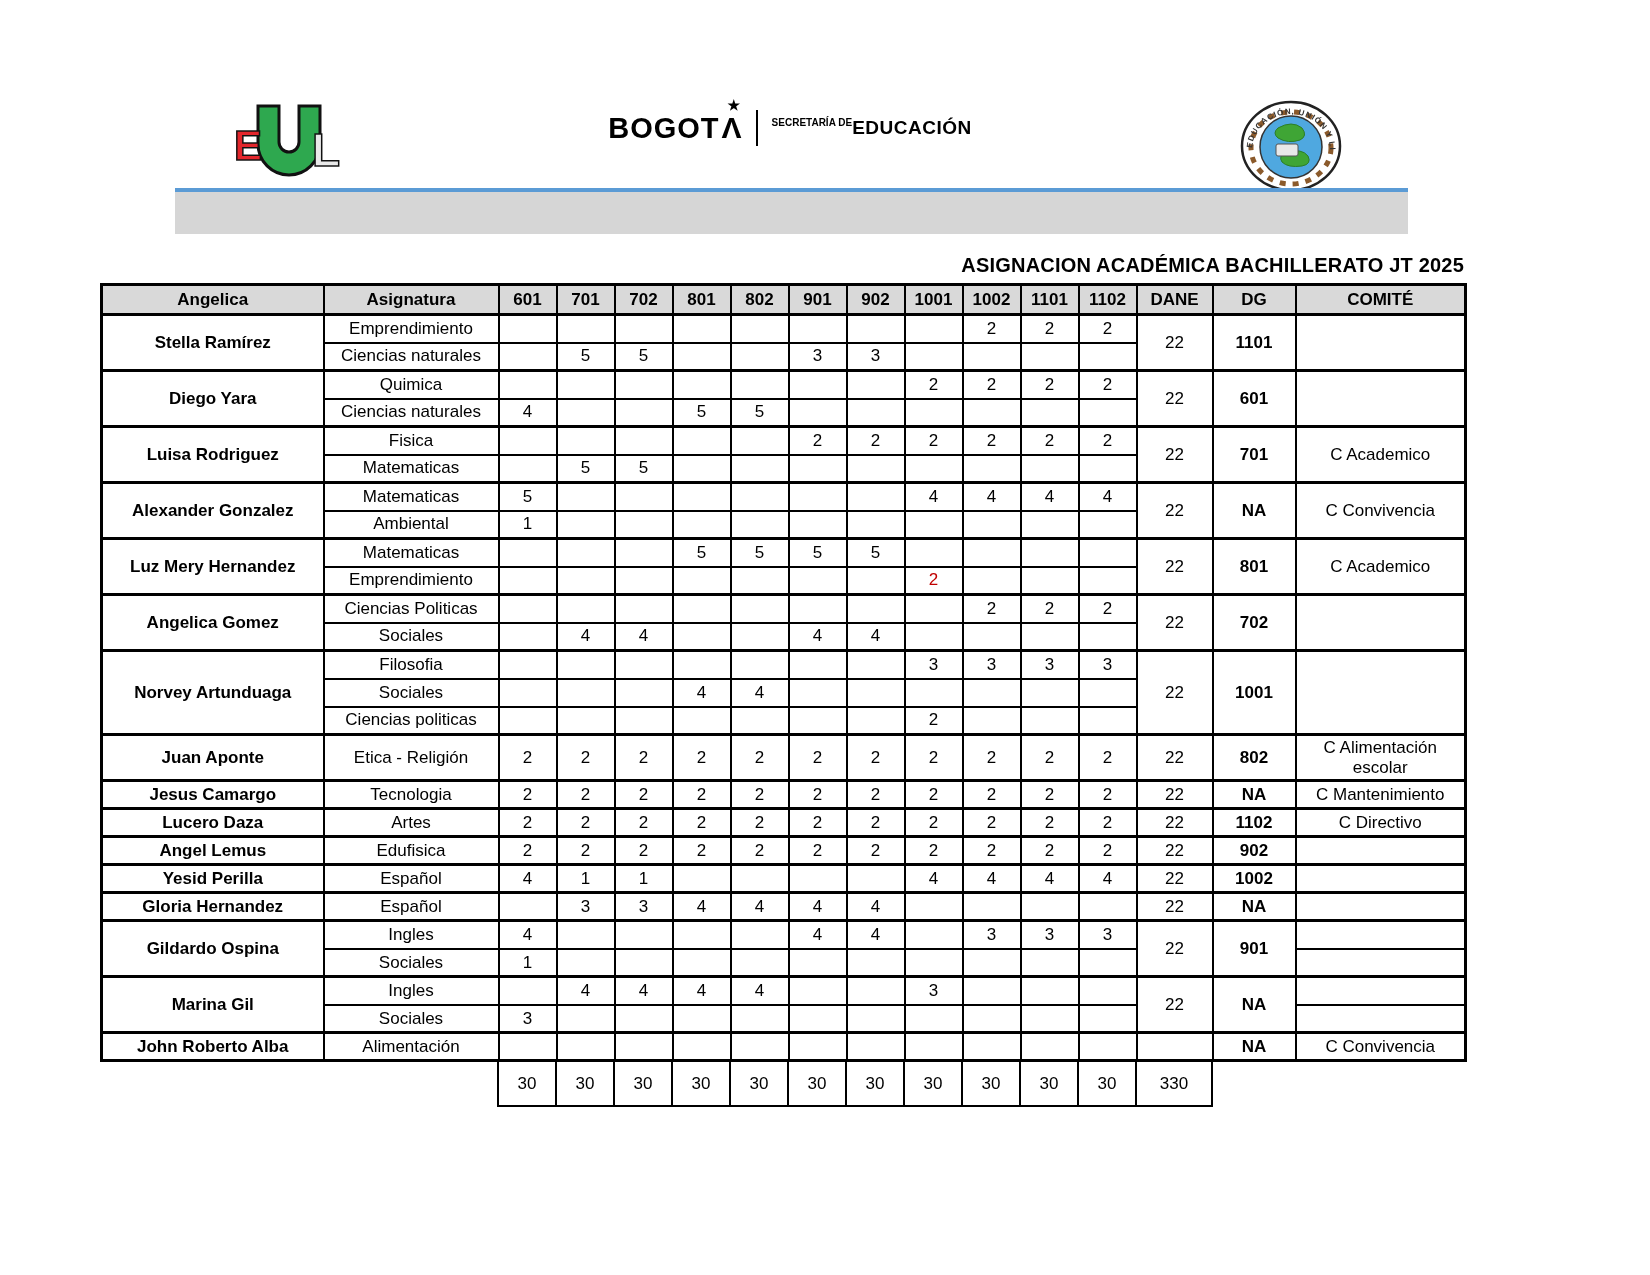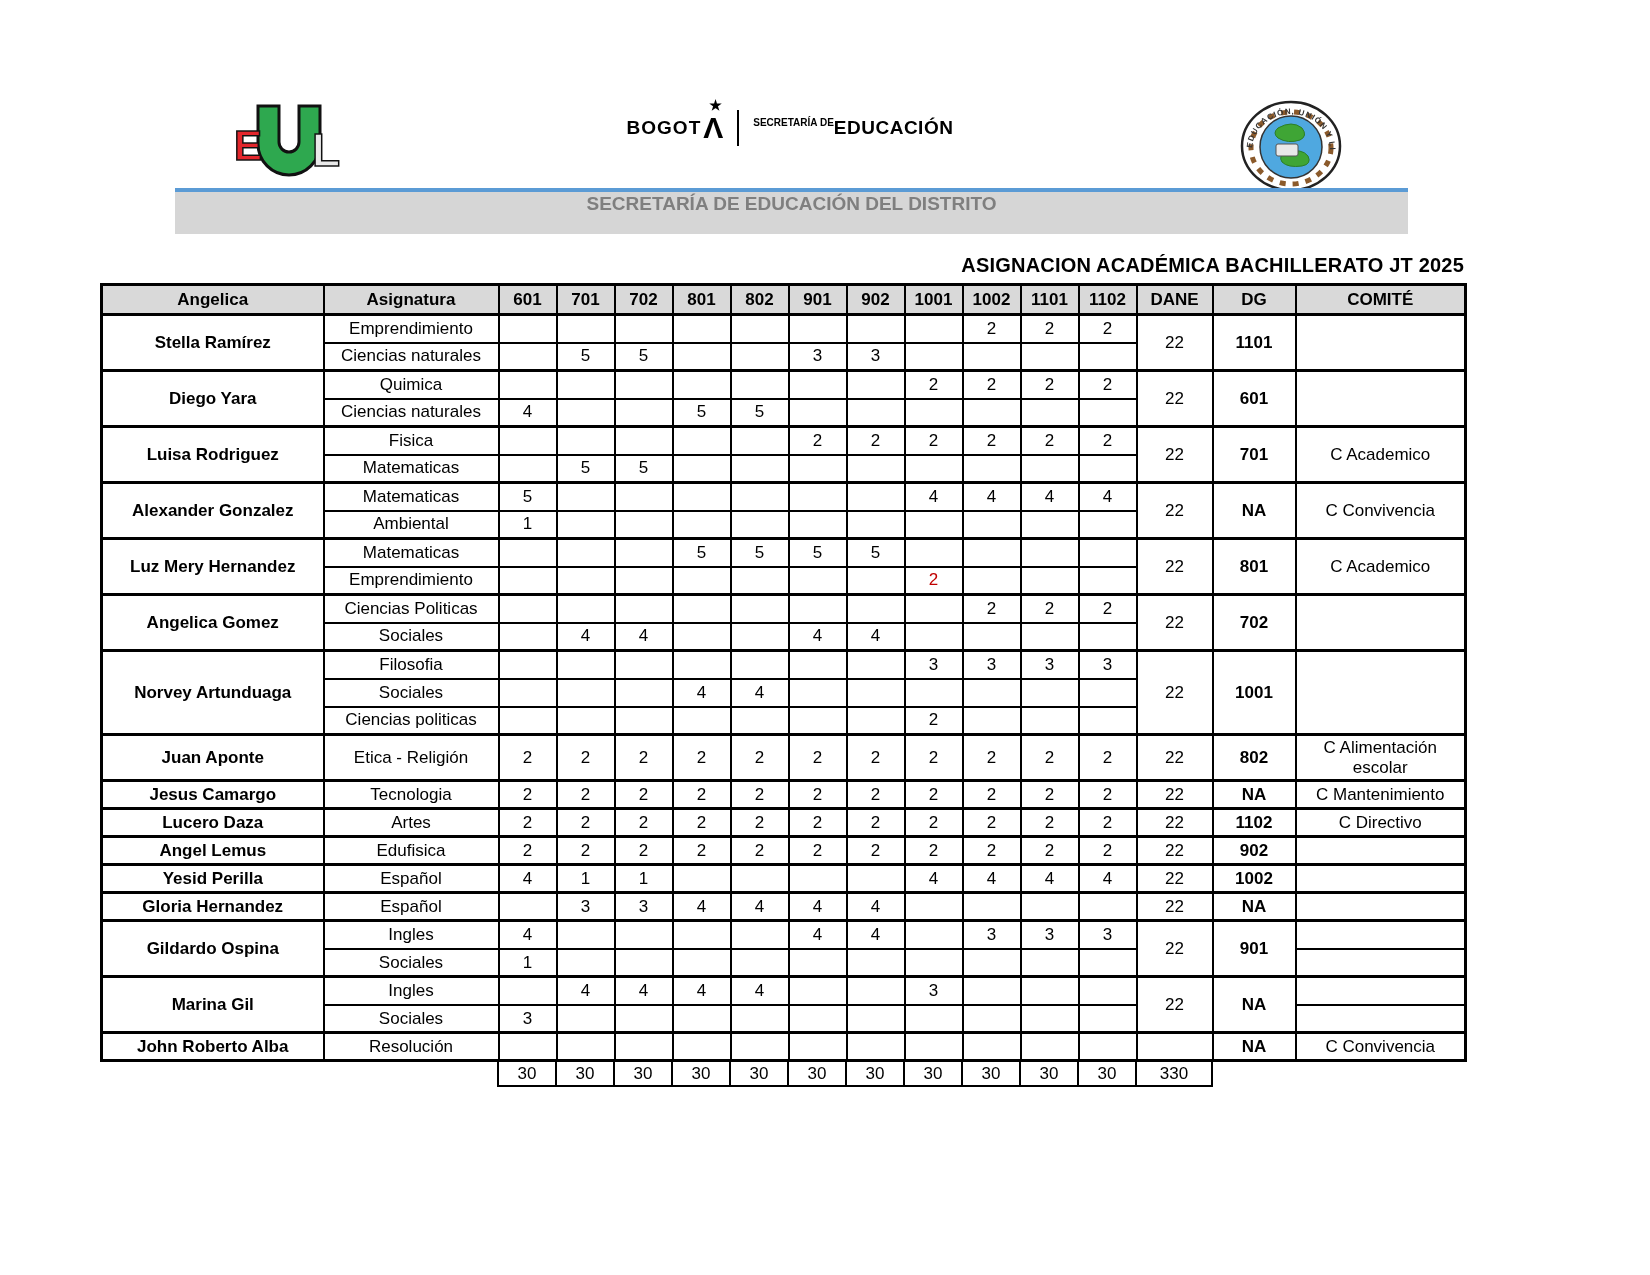--- a/index.html
+++ b/index.html
@@ -8,21 +8,21 @@
     font-family: "Liberation Sans", sans-serif; overflow: hidden;
   }
   .page { position: relative; width: 1650px; height: 1275px; }
 
   
   .hdr { position: relative; height: 248px; }
   .logo-left { position: absolute; left: 228px; top: 100px; }
   .seal { position: absolute; left: 1240px; top: 100px; }
   .center-block { position: absolute; left: 350px; top: 106px; width: 880px; text-align: center; }
   .bogota-row { display: inline-flex; align-items: center; gap: 10px; justify-content: center; height: 44px; }
-  .bogota-text { font-size: 19px; font-weight: bold; letter-spacing: 1px; }
+  .bogota-text { font-size: 29px; font-weight: bold; letter-spacing: 1px; }
   .caret-wrap { position: relative; font-size: 30px; font-weight: bold; margin-left: -8px; }
   .caret-wrap .star { position: absolute; top: -14px; left: 6px; font-size: 14px; }
   .vbar { width: 2px; height: 36px; background: #000; margin: 0 4px; }
   .sec-block { display: flex; flex-direction: row; align-items: flex-start; line-height: 1.05; }
   .sec-small { font-size: 10px; font-weight: bold; }
   .sec-big { font-size: 19px; font-weight: bold; letter-spacing: .5px; }
   .college { font-size: 19px; font-weight: bold; margin-top: 2px; letter-spacing: .5px; }
   .motto { font-size: 17px; font-weight: bold; font-style: italic; margin-top: 3px; letter-spacing: .3px; }
   .banner {
     position: absolute; left: 175px; top: 188px; width: 1233px; height: 46px;
@@ -48,21 +48,21 @@
   .main th { background: #D9D9D9; font-weight: bold; height: 30px; }
   .main tr.gs > td { border-top: 3px solid #000; }
   .main td.docente { font-weight: bold; }
   .main td.dg { font-weight: bold; }
   .main td.red { color: #C00000; }
 
   
   .totals { margin-left: 497px; width: 714px; }
   .totals td {
     border: 2px solid #000; border-top: none; text-align: center;
-    font-size: 17px; height: 24px; padding: 1px 2px;
+    font-size: 17px; height: 44px; padding: 1px 2px;
   }
 </style>
 </head>
 <body>
 
 <div class="page">
 
   <div class="hdr">
 
     <div class="logo-left">
@@ -94,21 +94,20 @@
         <path d="M46,52 q16,-4 22,4 q4,8 -6,10 q-14,2 -20,-4 q-4,-6 4,-10 Z" fill="#3FA535" stroke="#2c7d27"></path>
         <rect x="36" y="44" width="22" height="12" rx="2" fill="#E8E8E8" stroke="#555"></rect>
         <path id="sealArc" d="M 12,50 A 39,36 0 0 1 90,50" fill="none"></path>
         <text font-family="Liberation Sans, sans-serif" font-size="8" font-weight="bold" fill="#333" letter-spacing="1">
           <textPath href="#sealArc" startOffset="2">EDUCACIÓN, UNIÓN Y LIBERTAD</textPath>
         </text>
       </svg>
     </div>
 
     <div class="banner">
-      <div>SECRETARÍA DE EDUCACIÓN DEL DISTRITO</div>
     </div>
   </div>
 
   <div class="title">ASIGNACION ACADÉMICA BACHILLERATO JT 2025</div>
 
   <table class="main">
     <colgroup id="main-cols">
         <col style="width: 222px;">
         <col style="width: 175px;">
         <col style="width: 58px;">
@@ -554,21 +553,21 @@
           <td class="num"></td>
           <td class="num"></td>
           <td class="num"></td>
           <td class="num"></td>
           <td class="num"></td>
           <td class="num"></td>
           <td class="comite"></td>
         </tr>
         <tr class="gs">
           <td class="docente">John Roberto Alba</td>
-          <td class="asig">Resolución</td>
+          <td class="asig">Alimentación</td>
           <td class="num"></td>
           <td class="num"></td>
           <td class="num"></td>
           <td class="num"></td>
           <td class="num"></td>
           <td class="num"></td>
           <td class="num"></td>
           <td class="num"></td>
           <td class="num"></td>
           <td class="num"></td>

